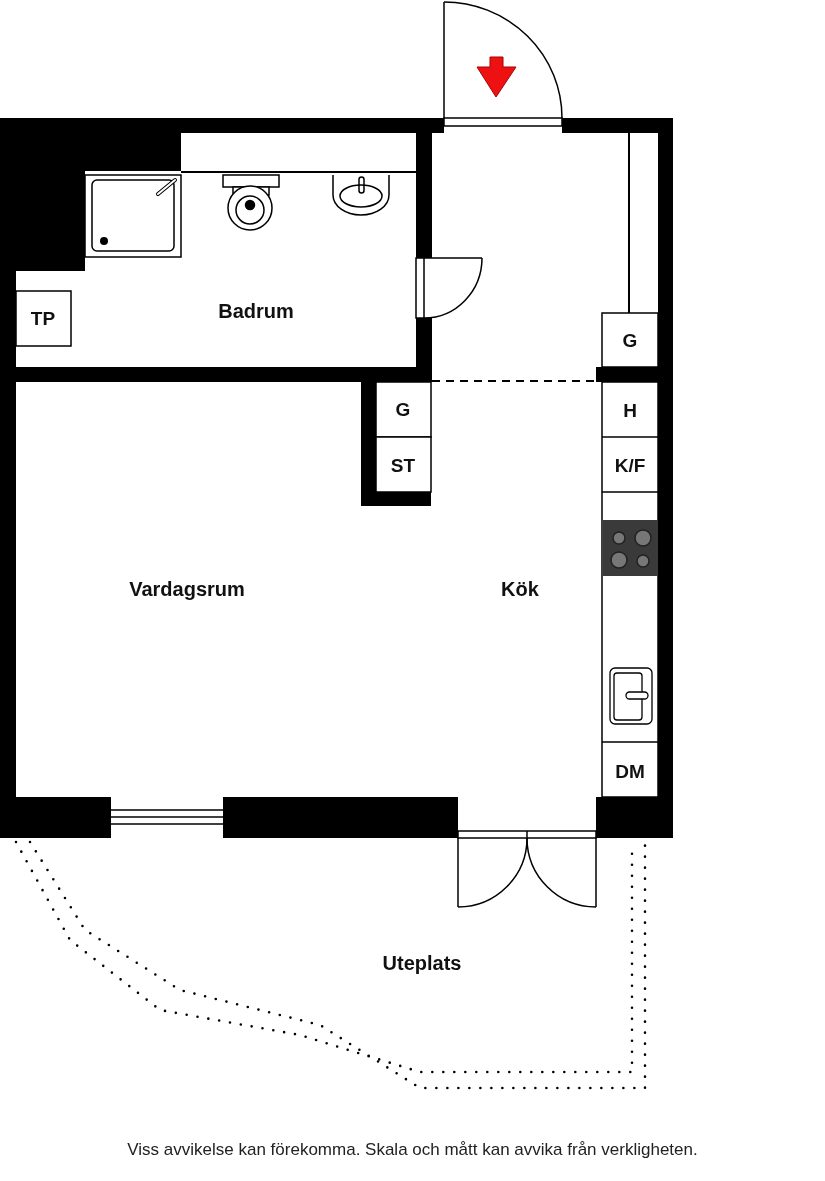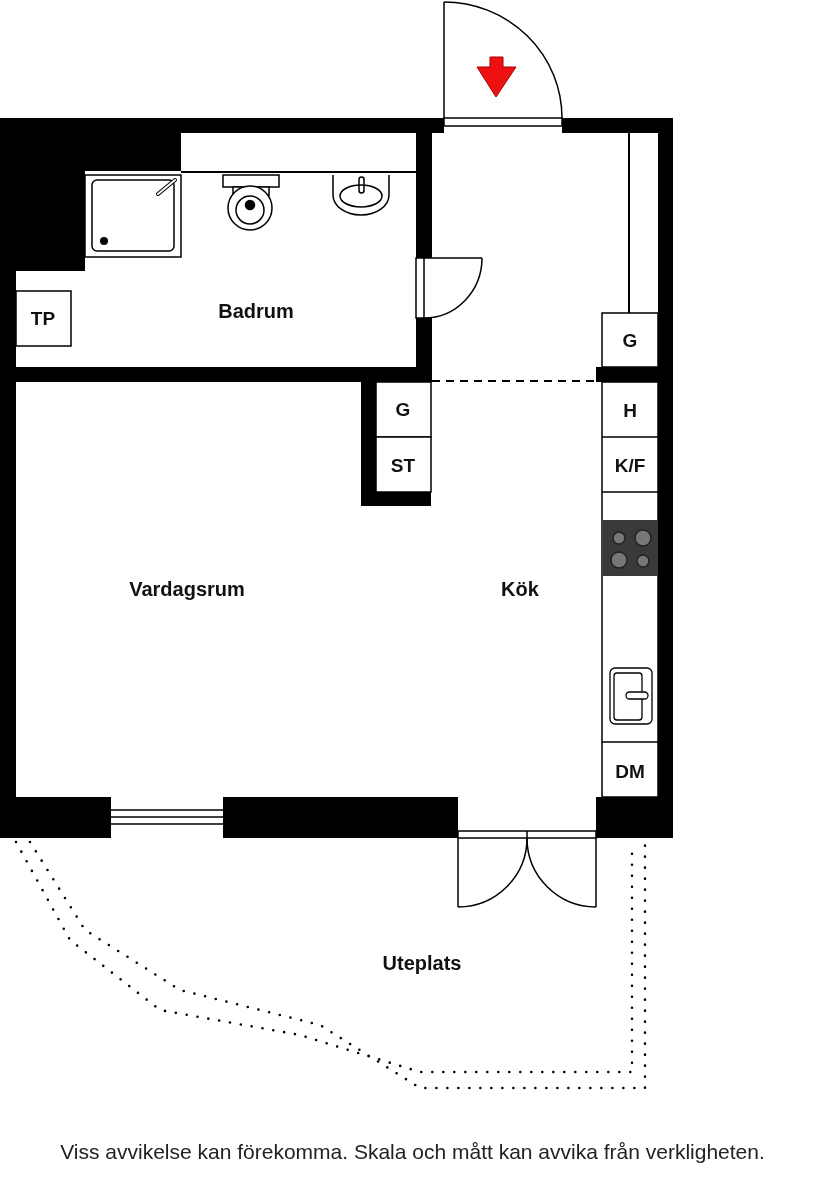--- a/index.html
+++ b/index.html
@@ -2,21 +2,21 @@
 <html><head>
   <meta charset="utf-8">
   <style>
     html, body { margin: 0; padding: 0; background: #ffffff; }
     body { width: 825px; height: 1181px; position: relative; overflow: hidden; }
     #plan { position: absolute; left: 0; top: 0; }
     .lbl { font-family: "Liberation Sans", sans-serif; font-weight: bold; fill: #111; }
     .room { font-size: 20px; }
     .fix { font-size: 19px; }
     .foot { position: absolute; left: 0; top: 1140px; width: 825px; text-align: center;
-            font-family: "Liberation Sans", sans-serif; font-size: 21px; color: #222; }
+            font-family: "Liberation Sans", sans-serif; font-size: 17px; color: #222; }
   </style>
 </head>
 <body>
 
 <svg id="plan" width="825" height="1181" viewBox="0 0 825 1181" xmlns="http://www.w3.org/2000/svg">
 
   <g fill="#000">
 
     <rect x="0" y="118" width="444" height="15"></rect>
 

